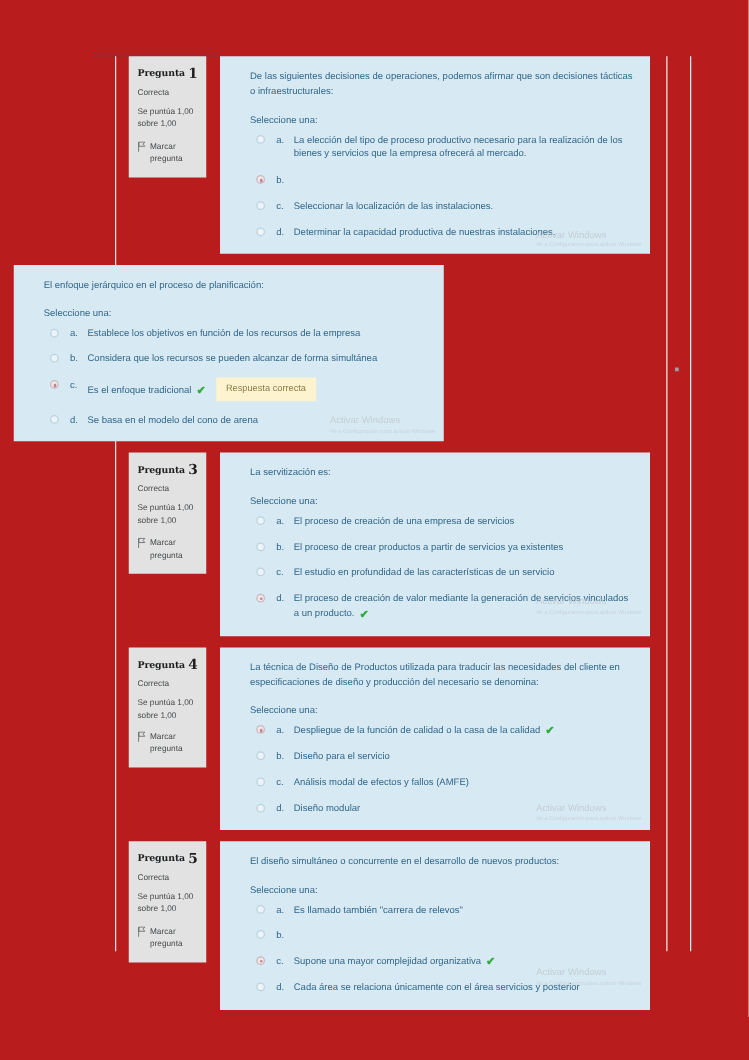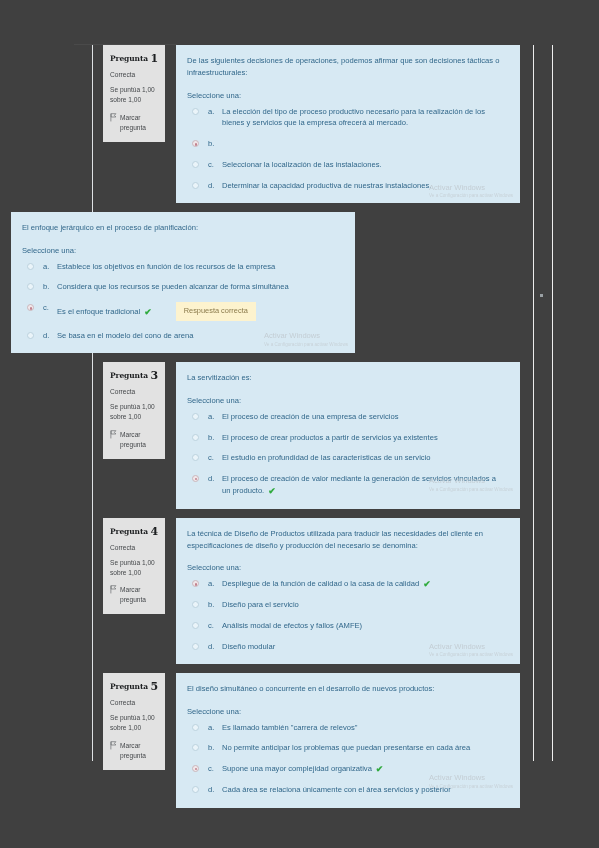--- a/index.html
+++ b/index.html
@@ -8,21 +8,21 @@
     width: 599px; height: 848px;
     background: #ffffff;
     font-family: "Liberation Sans", sans-serif;
     overflow: hidden;
   }
 
   #page {
     position: relative;
     width: 599px;
     height: 848px;
-    background: #404040;
+    background: #b91c1c;
   }
 
   
   .top-rule {
     position: absolute;
     left: 74px; top: 44px;
     width: 103px; height: 1px;
     background: #4a4a4a;
   }
 
@@ -95,21 +95,21 @@
   .flag-icon {
     flex: 0 0 auto;
     width: 7px; height: 9px;
     margin-top: 0px;
   }
 
   .qcard {
     margin-left: 11px;
     width: 344px;
     background: #d7e9f3;
-    padding: 10px 12px 12px 11px;
+    padding: 10px 12px 12px 24px;
     position: relative;
     flex: 0 0 auto;
   }
 
   .qtext {
     font-size: 7.6px;
     line-height: 1.62;
     color: #31678a;
     margin: 0 0 11px 0;
   }
@@ -171,21 +171,21 @@
     margin-left: 4px;
     color: #2faa3d;
     font-size: 9px;
     font-weight: bold;
     line-height: 1;
     vertical-align: -1px;
   }
 
   .badge-correct {
     display: inline-block;
-    margin-left: 24px;
+    margin-left: 8px;
     background: #fdf3ce;
     color: #8a7a4b;
     font-size: 7.4px;
     padding: 3px 8px 4px 8px;
     vertical-align: 1px;
     white-space: nowrap;
   }
 
   
   .watermark {
@@ -412,21 +412,20 @@
           <p class="qprompt">Seleccione una:</p>
           <ul class="answers">
             <li class="answer">
               <span class="radio"></span>
               <span class="alabel">a.</span>
               <span class="atext"><span>Es llamado también "carrera de relevos"</span></span>
             </li>
             <li class="answer">
               <span class="radio"></span>
               <span class="alabel">b.</span>
-              <span class="atext"><span>No permite anticipar los problemas que puedan presentarse en cada área</span></span>
             </li>
             <li class="answer">
               <span class="radio checked"></span>
               <span class="alabel">c.</span>
               <span class="atext"><span>Supone una mayor complejidad organizativa</span><span class="tick">✔</span></span>
             </li>
             <li class="answer">
               <span class="radio"></span>
               <span class="alabel">d.</span>
               <span class="atext"><span>Cada área se relaciona únicamente con el área servicios y posterior</span></span>

